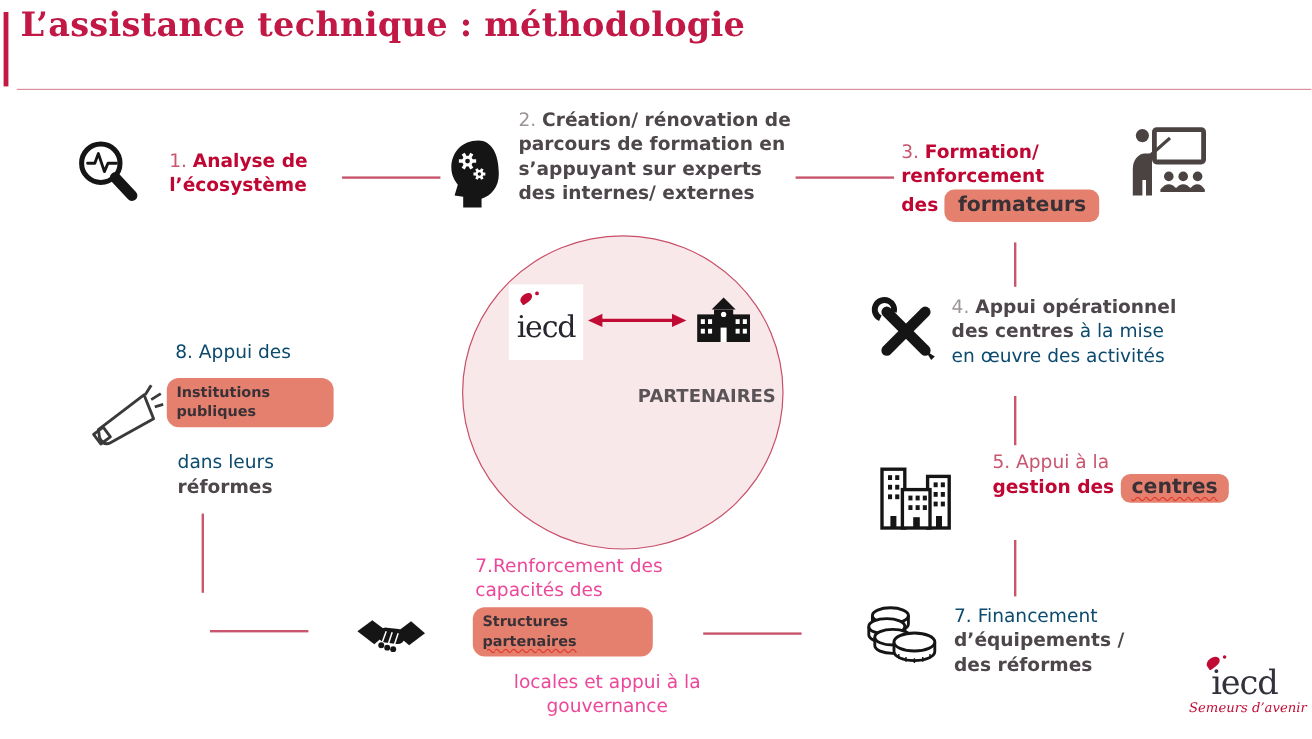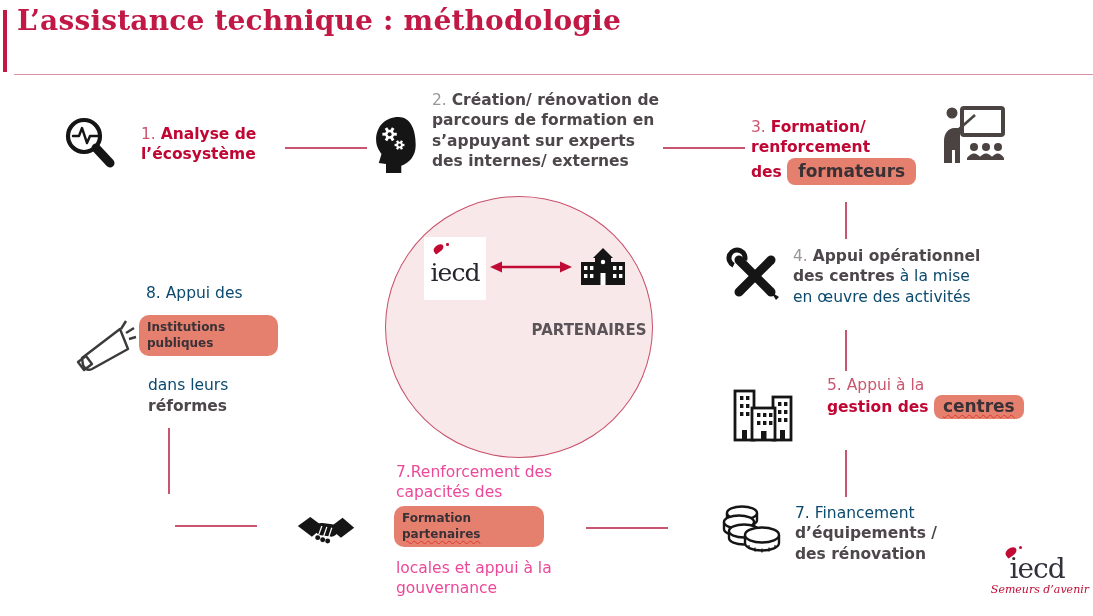--- a/index.html
+++ b/index.html
@@ -180,45 +180,45 @@
         <line x1="30" y1="41" x2="30" y2="45"></line>
           <line x1="36" y1="43.5" x2="36" y2="47.5"></line>
         <line x1="43" y1="44.5" x2="43" y2="48.5"></line>
           <line x1="50" y1="43.5" x2="50" y2="47.5"></line>
         <line x1="56" y1="41" x2="56" y2="45"></line>
       </g>
     </svg>
   </div>
   <div class="step-text" style="left:795px;top:503px;width:210px;"><span class="reg-gray">7. Financement
 </span><span class="bold-gray">d’équipements /
-des rénovation</span></div>
+des réformes</span></div>
   <div class="hline" style="left:586px;top:527px;width:82px;"></div>
 
   <div class="icon" style="left:297px;top:510px;width:58px;height:42px;">
     <svg width="58" height="42" viewBox="0 0 70 42">
       <path d="M1 15 L16 4 L32 16 L18 28 Z" fill="#151515"></path>
       <path d="M69 17 L55 5 L39 17 L53 29 Z" fill="#151515"></path>
       <rect x="22" y="12" width="27" height="15" rx="7.5" fill="#151515" transform="rotate(7 35 20)"></rect>
       <g stroke="#fff" stroke-width="1.5">
         <line x1="30" y1="15" x2="26" y2="26"></line>
         <line x1="36" y1="16" x2="32" y2="28"></line>
         <line x1="42" y1="17" x2="38" y2="29"></line>
       </g>
       <circle cx="25" cy="29" r="3" fill="#151515"></circle>
       <circle cx="31" cy="31.5" r="3" fill="#151515"></circle>
       <circle cx="37" cy="33" r="3" fill="#151515"></circle>
     </svg>
   </div>
   <div class="step-text pink" style="left:396px;top:462px;width:220px;">7.Renforcement des
 capacités des</div>
   <div class="hbox-block" style="left:394px;top:506px;width:150px;">
-    <span>Formation</span>
+    <span>Structures</span>
     <span class="wavy">partenaires</span>
   </div>
-  <div class="step-text pink" style="left:396px;top:558px;width:220px;">locales et appui à la
+  <div class="step-text pink" style="left:396px;top:558px;width:220px;text-align:center;">locales et appui à la
 gouvernance</div>
 
   <div class="icon" style="left:70px;top:316px;width:76px;height:64px;">
     <svg width="76" height="64" viewBox="0 0 76 64">
       <g fill="none" stroke="#3A3A3A" stroke-width="2.4" stroke-linejoin="round">
         <path d="M12 42 L50 13 L58 33 L22 53 c-4 2 -7 0 -9 -4 z"></path>
         <path d="M8 46 l8-6 6 8 -8 6 z"></path>
         <line x1="56" y1="5" x2="51" y2="13"></line>
         <line x1="64" y1="12" x2="56" y2="17"></line>
         <line x1="66" y1="21" x2="59" y2="23"></line>

